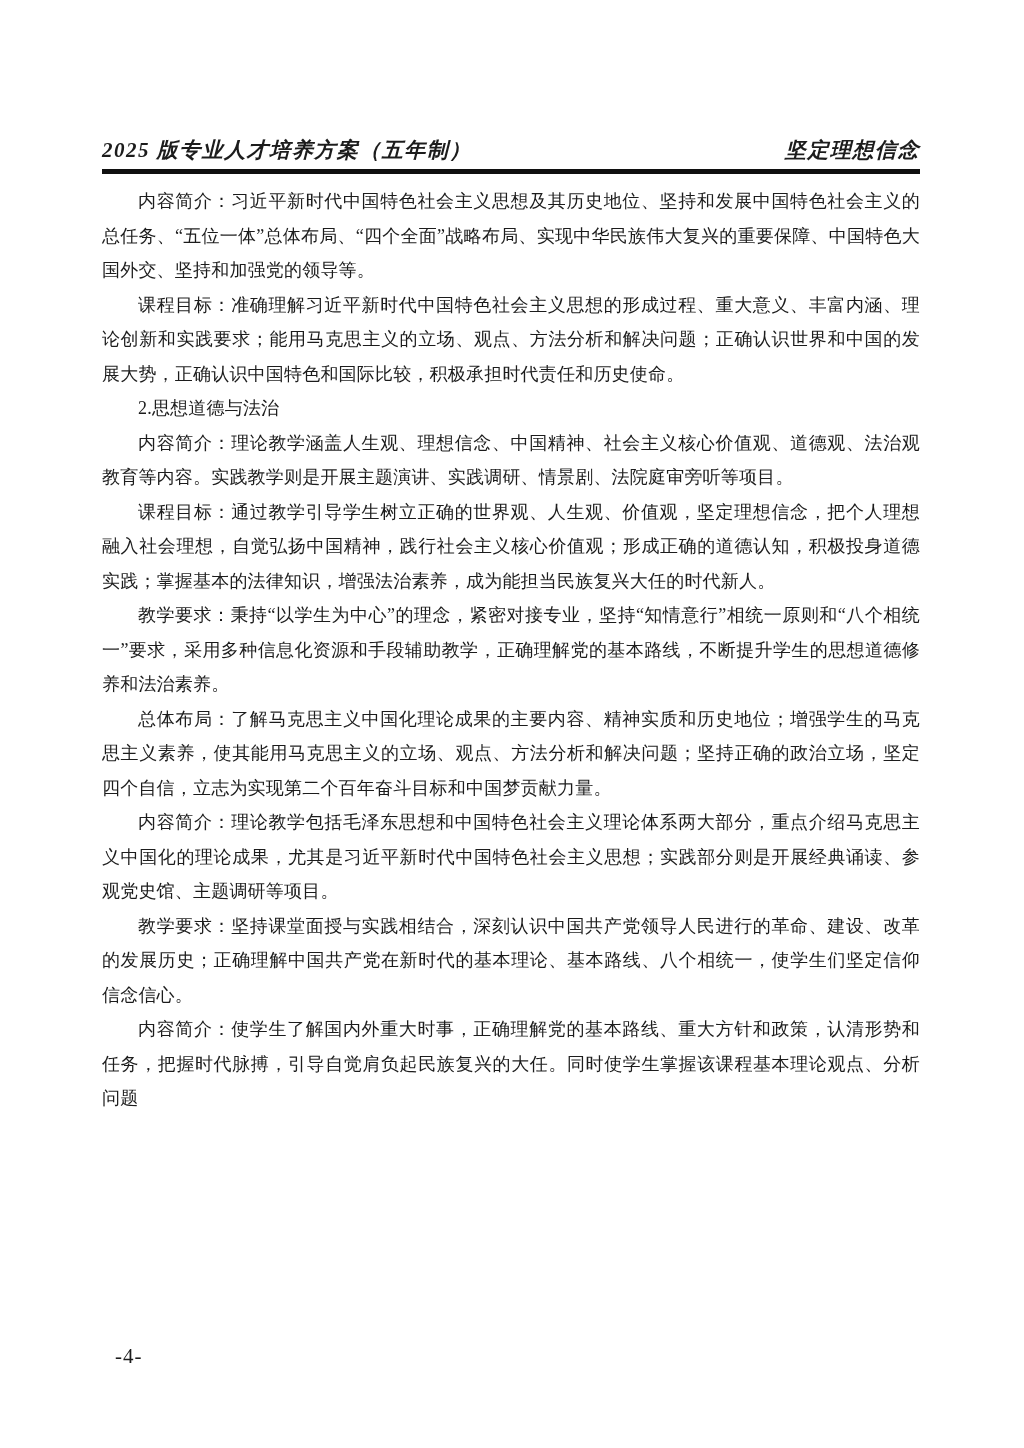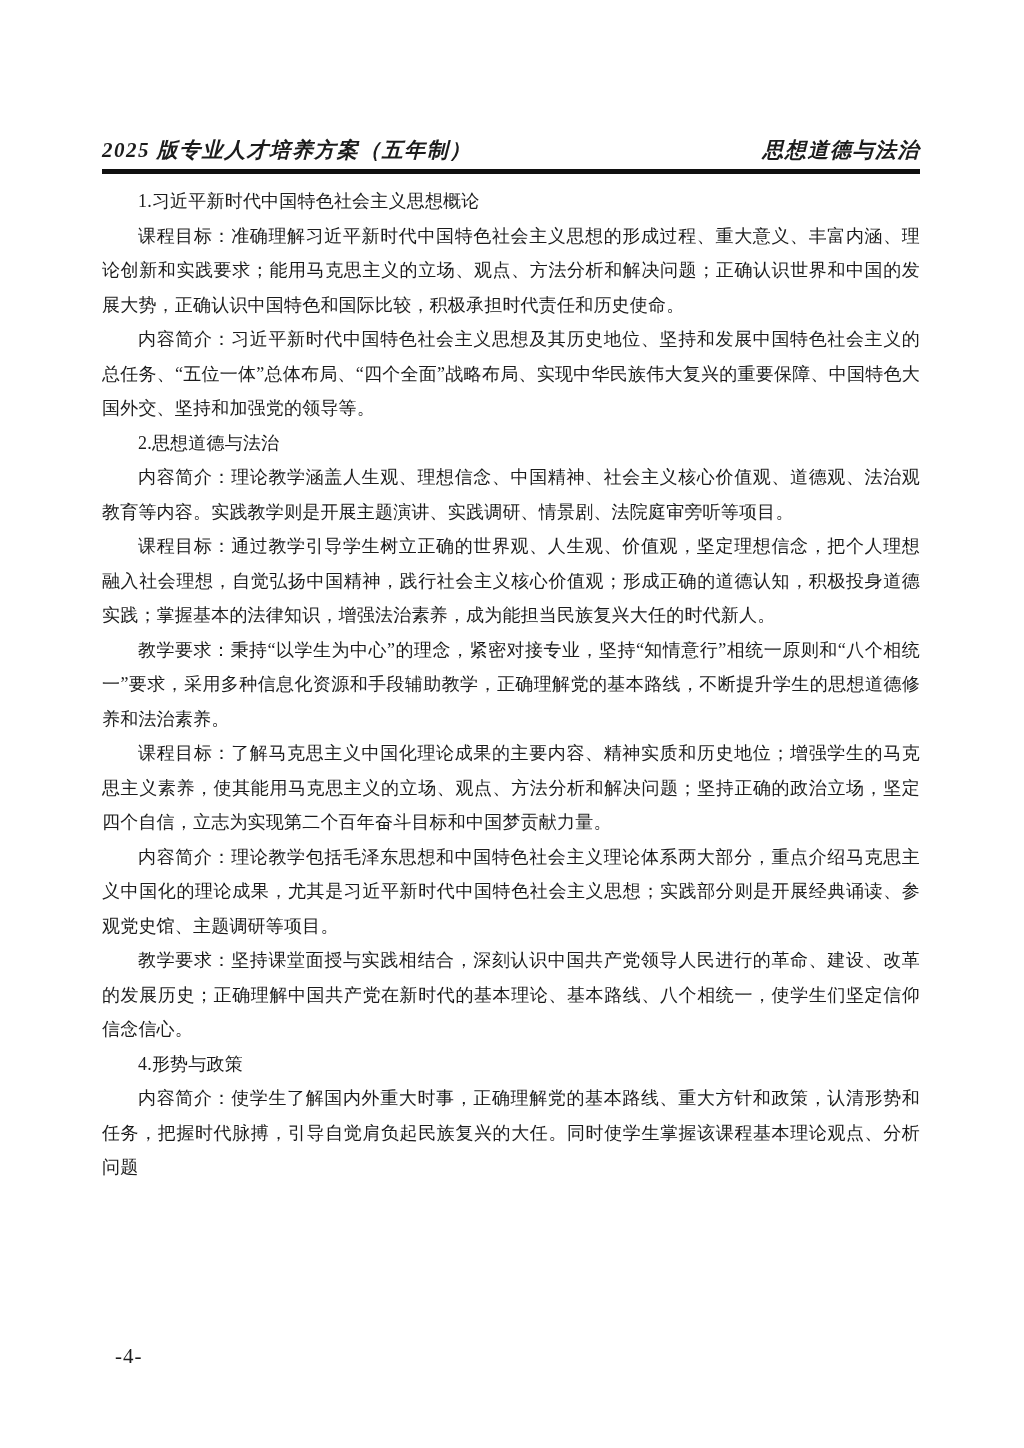--- a/index.html
+++ b/index.html
@@ -65,35 +65,33 @@
     letter-spacing: 1px;
   }
 </style>
 </head>
 <body>
 
 <div class="page">
 
   <div class="header">
     <span>2025 版专业人才培养方案（五年制）</span>
-    <span>思想道德与法治</span>
+    <span>坚定理想信念</span>
   </div>
 
   <div class="header-rule"></div>
 
   <div class="content">
-    <p>1.习近平新时代中国特色社会主义思想概论</p>
+    <p>内容简介：习近平新时代中国特色社会主义思想及其历史地位、坚持和发展中国特色社会主义的总任务、“五位一体”总体布局、“四个全面”战略布局、实现中华民族伟大复兴的重要保障、中国特色大国外交、坚持和加强党的领导等。</p>
     <p>课程目标：准确理解习近平新时代中国特色社会主义思想的形成过程、重大意义、丰富内涵、理论创新和实践要求；能用马克思主义的立场、观点、方法分析和解决问题；正确认识世界和中国的发展大势，正确认识中国特色和国际比较，积极承担时代责任和历史使命。</p>
-    <p>内容简介：习近平新时代中国特色社会主义思想及其历史地位、坚持和发展中国特色社会主义的总任务、“五位一体”总体布局、“四个全面”战略布局、实现中华民族伟大复兴的重要保障、中国特色大国外交、坚持和加强党的领导等。</p>
     <p>2.思想道德与法治</p>
     <p>内容简介：理论教学涵盖人生观、理想信念、中国精神、社会主义核心价值观、道德观、法治观教育等内容。实践教学则是开展主题演讲、实践调研、情景剧、法院庭审旁听等项目。</p>
     <p>课程目标：通过教学引导学生树立正确的世界观、人生观、价值观，坚定理想信念，把个人理想融入社会理想，自觉弘扬中国精神，践行社会主义核心价值观；形成正确的道德认知，积极投身道德实践；掌握基本的法律知识，增强法治素养，成为能担当民族复兴大任的时代新人。</p>
     <p>教学要求：秉持“以学生为中心”的理念，紧密对接专业，坚持“知情意行”相统一原则和“八个相统一”要求，采用多种信息化资源和手段辅助教学，正确理解党的基本路线，不断提升学生的思想道德修养和法治素养。</p>
-    <p>课程目标：了解马克思主义中国化理论成果的主要内容、精神实质和历史地位；增强学生的马克思主义素养，使其能用马克思主义的立场、观点、方法分析和解决问题；坚持正确的政治立场，坚定四个自信，立志为实现第二个百年奋斗目标和中国梦贡献力量。</p>
+    <p>总体布局：了解马克思主义中国化理论成果的主要内容、精神实质和历史地位；增强学生的马克思主义素养，使其能用马克思主义的立场、观点、方法分析和解决问题；坚持正确的政治立场，坚定四个自信，立志为实现第二个百年奋斗目标和中国梦贡献力量。</p>
     <p>内容简介：理论教学包括毛泽东思想和中国特色社会主义理论体系两大部分，重点介绍马克思主义中国化的理论成果，尤其是习近平新时代中国特色社会主义思想；实践部分则是开展经典诵读、参观党史馆、主题调研等项目。</p>
     <p>教学要求：坚持课堂面授与实践相结合，深刻认识中国共产党领导人民进行的革命、建设、改革的发展历史；正确理解中国共产党在新时代的基本理论、基本路线、八个相统一，使学生们坚定信仰信念信心。</p>
-    <p>4.形势与政策</p>
     <p>内容简介：使学生了解国内外重大时事，正确理解党的基本路线、重大方针和政策，认清形势和任务，把握时代脉搏，引导自觉肩负起民族复兴的大任。同时使学生掌握该课程基本理论观点、分析问题</p>
   </div>
 
   <div class="footer">-4-</div>
 
 </div>
 
 </body></html>

